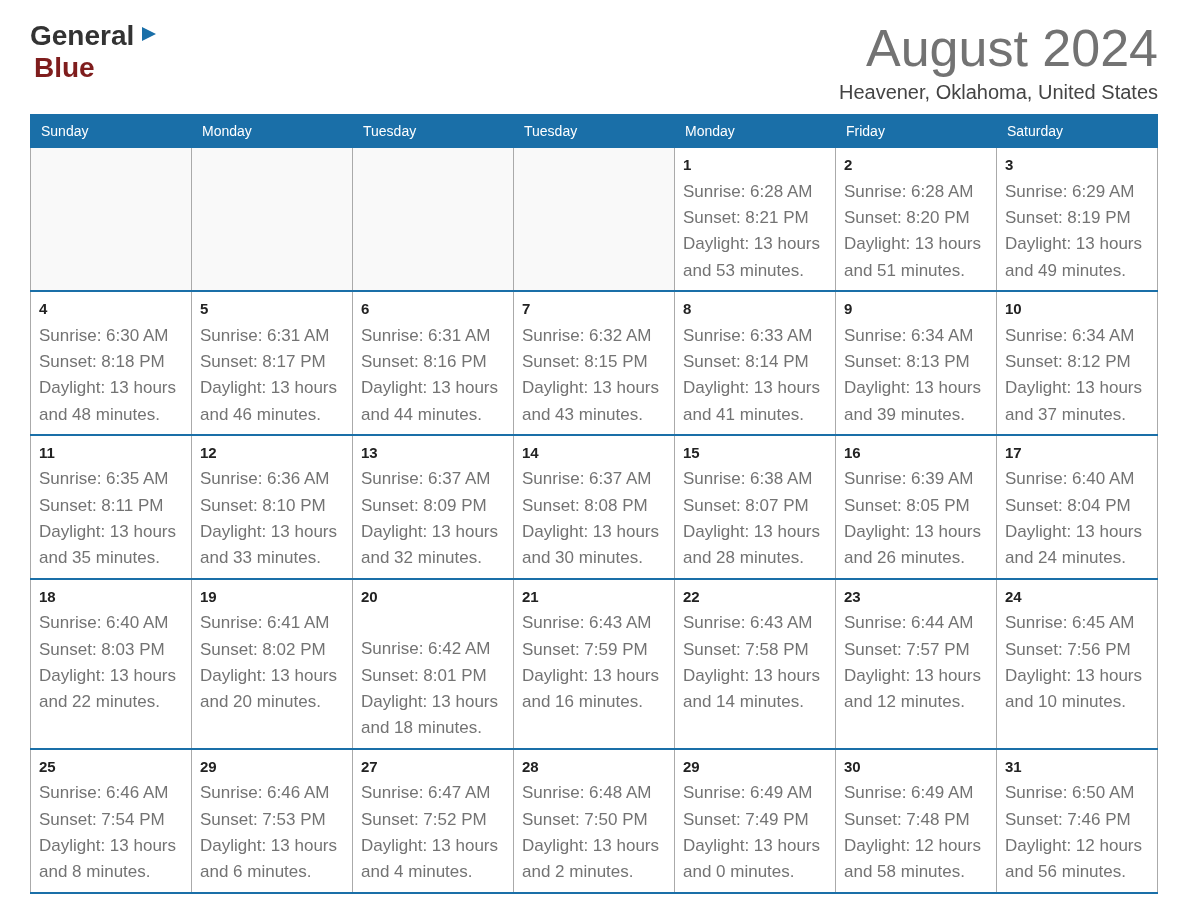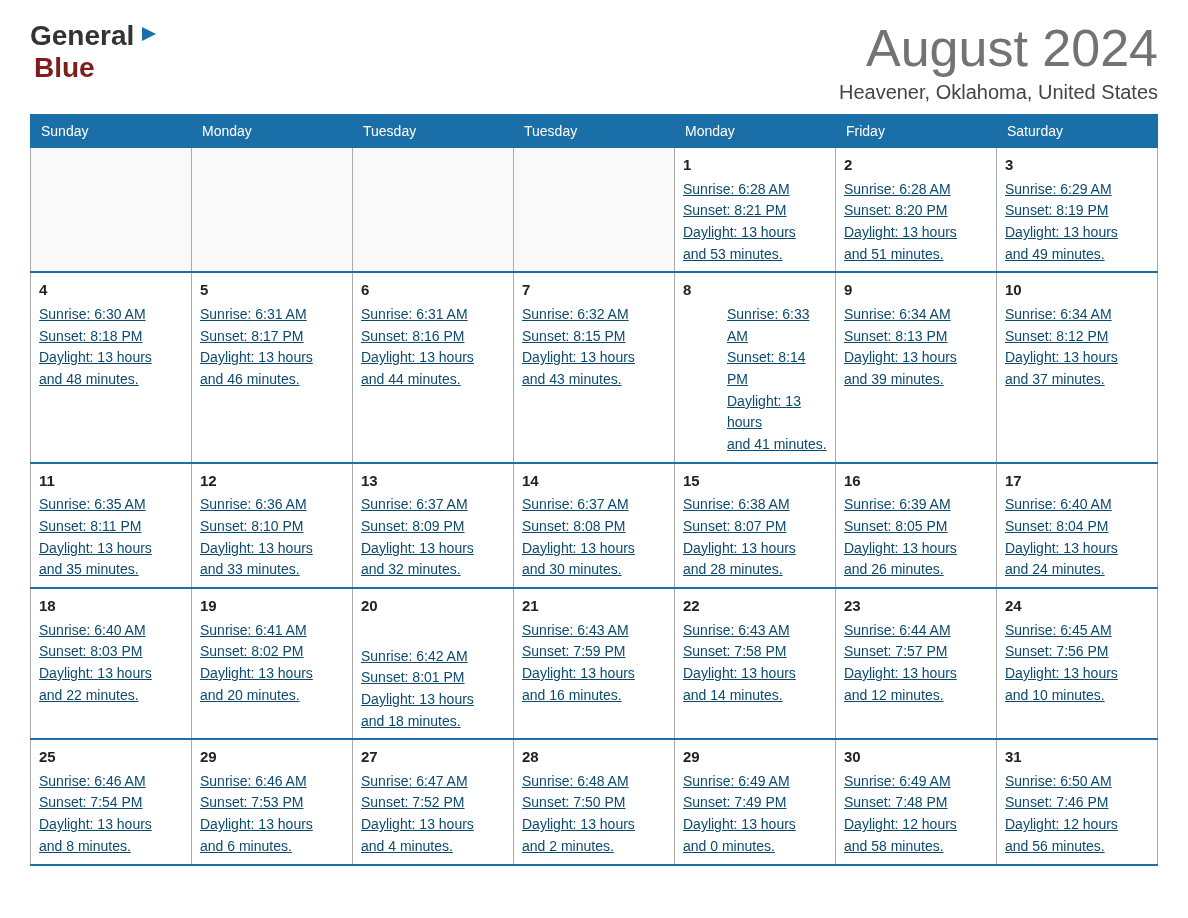--- a/index.html
+++ b/index.html
@@ -58,24 +58,23 @@
       border-bottom: 2px solid #1a6fa8;
     }
     .day-number {
       font-size: 15px;
       font-weight: bold;
       color: #222;
       display: block;
       margin-bottom: 2px;
     }
     .day-info {
-      font-size: 14px;
-      color: #0c4a6e;
+      font-size: 17px;
+      color: #737373;
       line-height: 1.55;
-      text-decoration: underline;
     }
     .empty-cell {
       background: #f9f9f9;
     }
     .logo-wrapper {
       display: flex;
       flex-direction: column;
       align-items: flex-start;
     }
     .logo-line1 {
@@ -175,21 +174,21 @@
         </td>
         <td>
           <span class="day-number">7</span>
           <div class="day-info" style="white-space: pre-line;">Sunrise: 6:32 AM
 Sunset: 8:15 PM
 Daylight: 13 hours
 and 43 minutes.</div>
         </td>
         <td>
           <span class="day-number">8</span>
-          <div class="day-info" style="white-space: pre-line; margin-left: 44px;">Sunrise: 6:33 AM
+          <div class="day-info" style="white-space: pre-line;">Sunrise: 6:33 AM
 Sunset: 8:14 PM
 Daylight: 13 hours
 and 41 minutes.</div>
         </td>
         <td>
           <span class="day-number">9</span>
           <div class="day-info" style="white-space: pre-line;">Sunrise: 6:34 AM
 Sunset: 8:13 PM
 Daylight: 13 hours
 and 39 minutes.</div>

